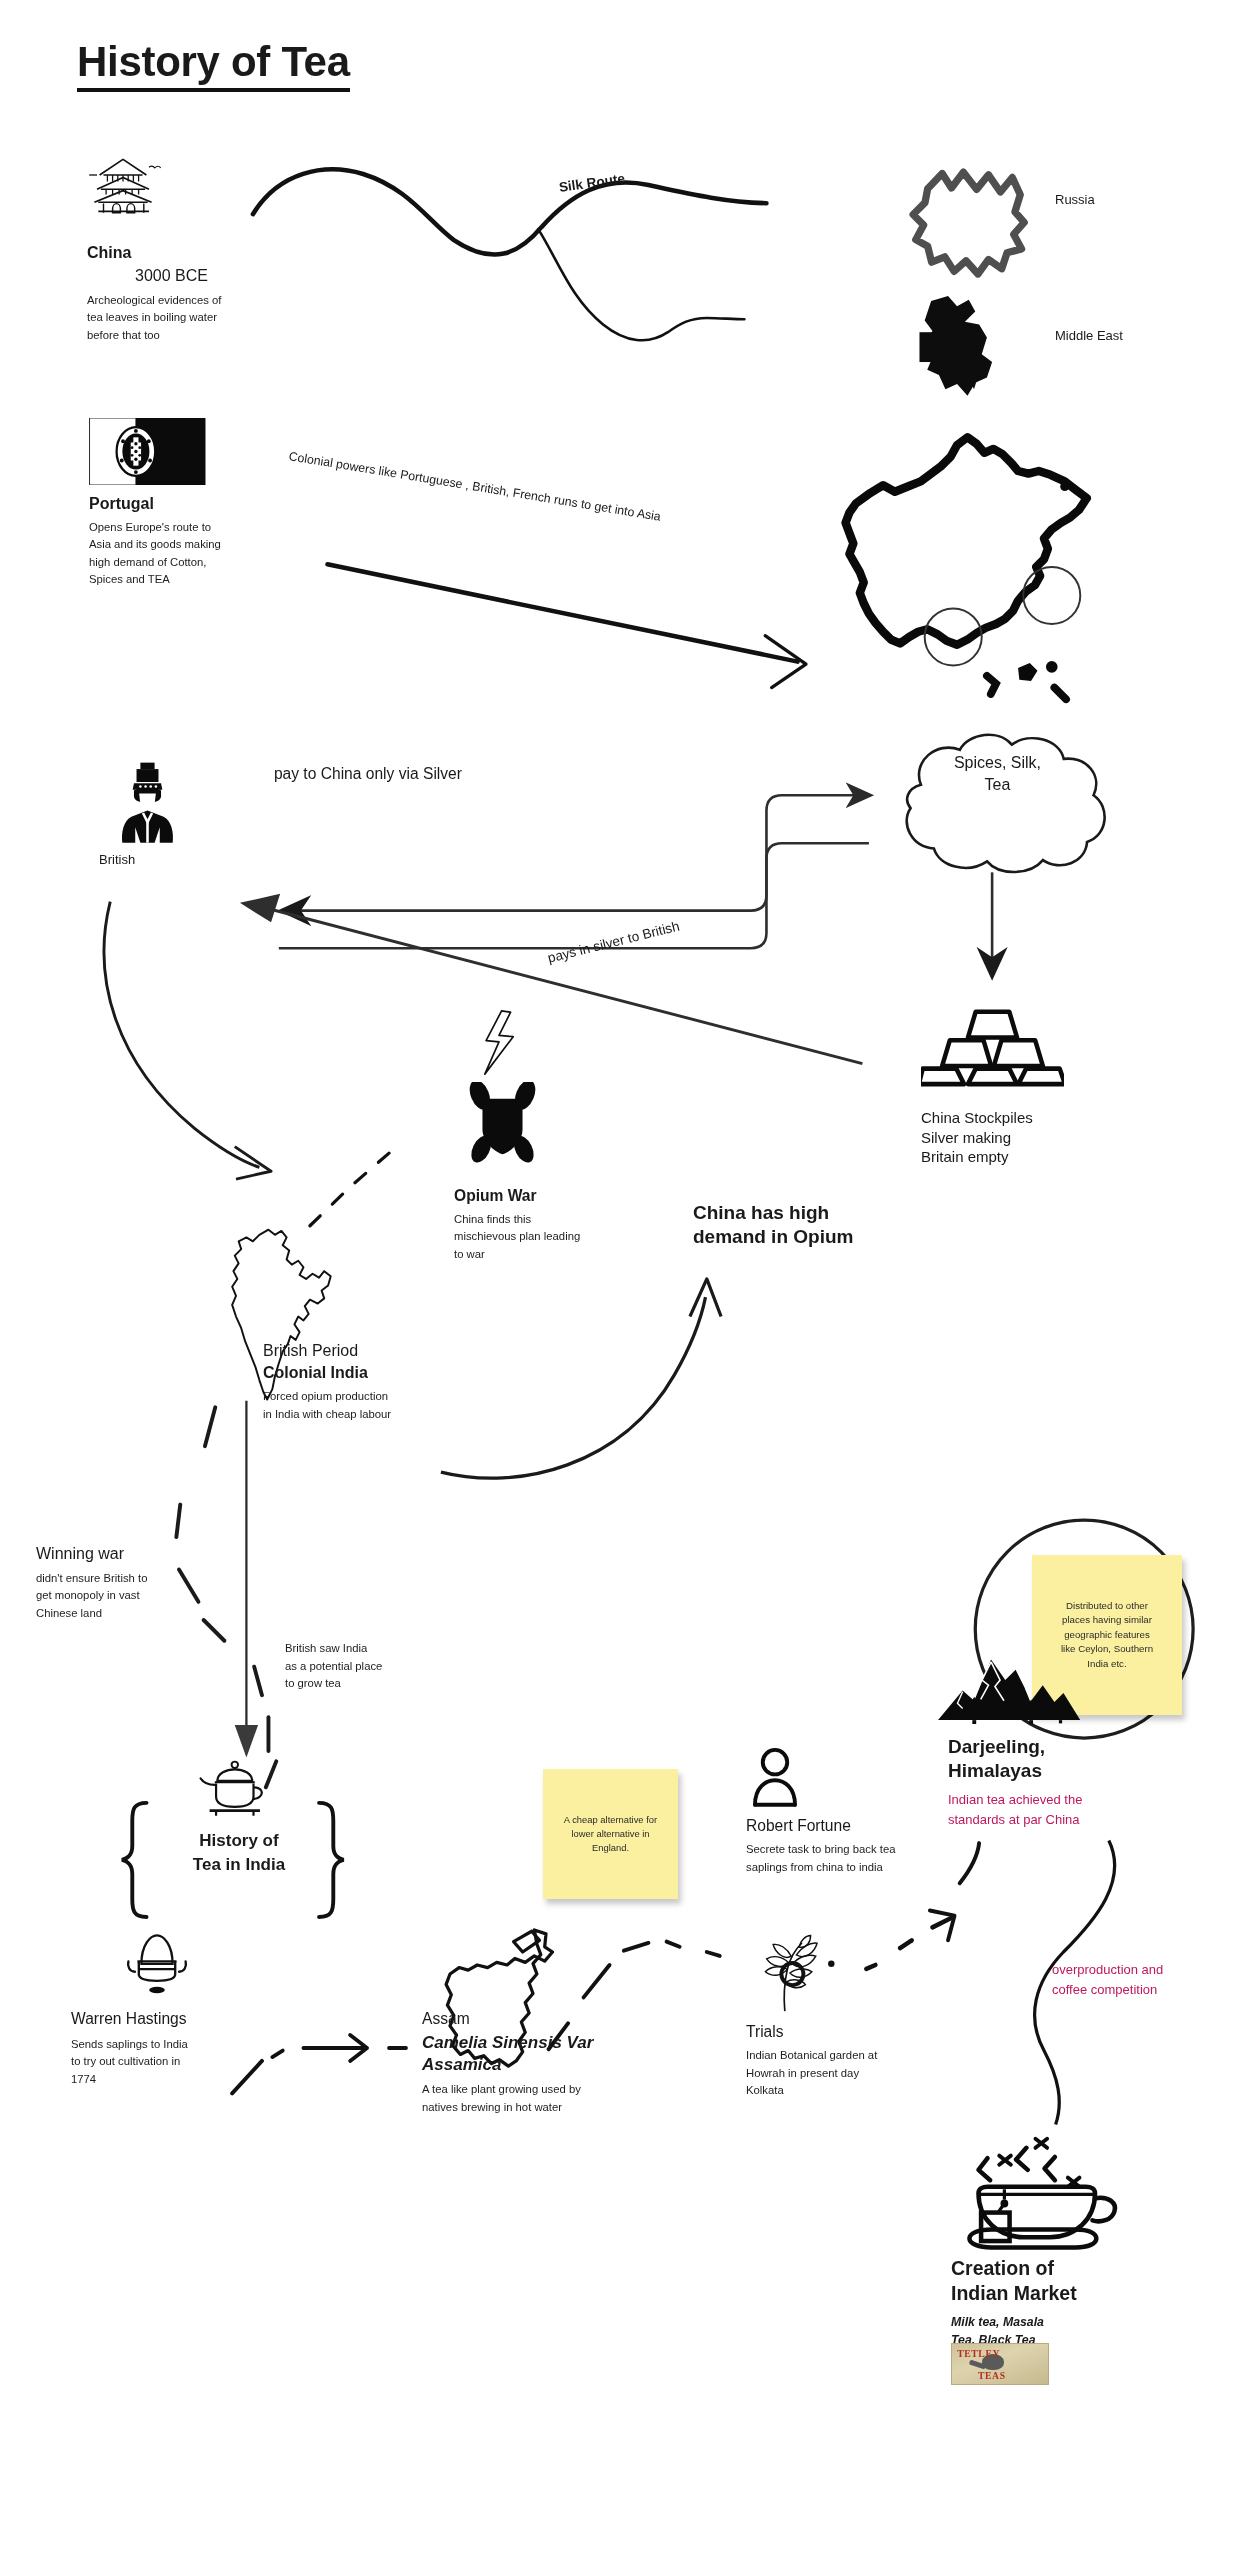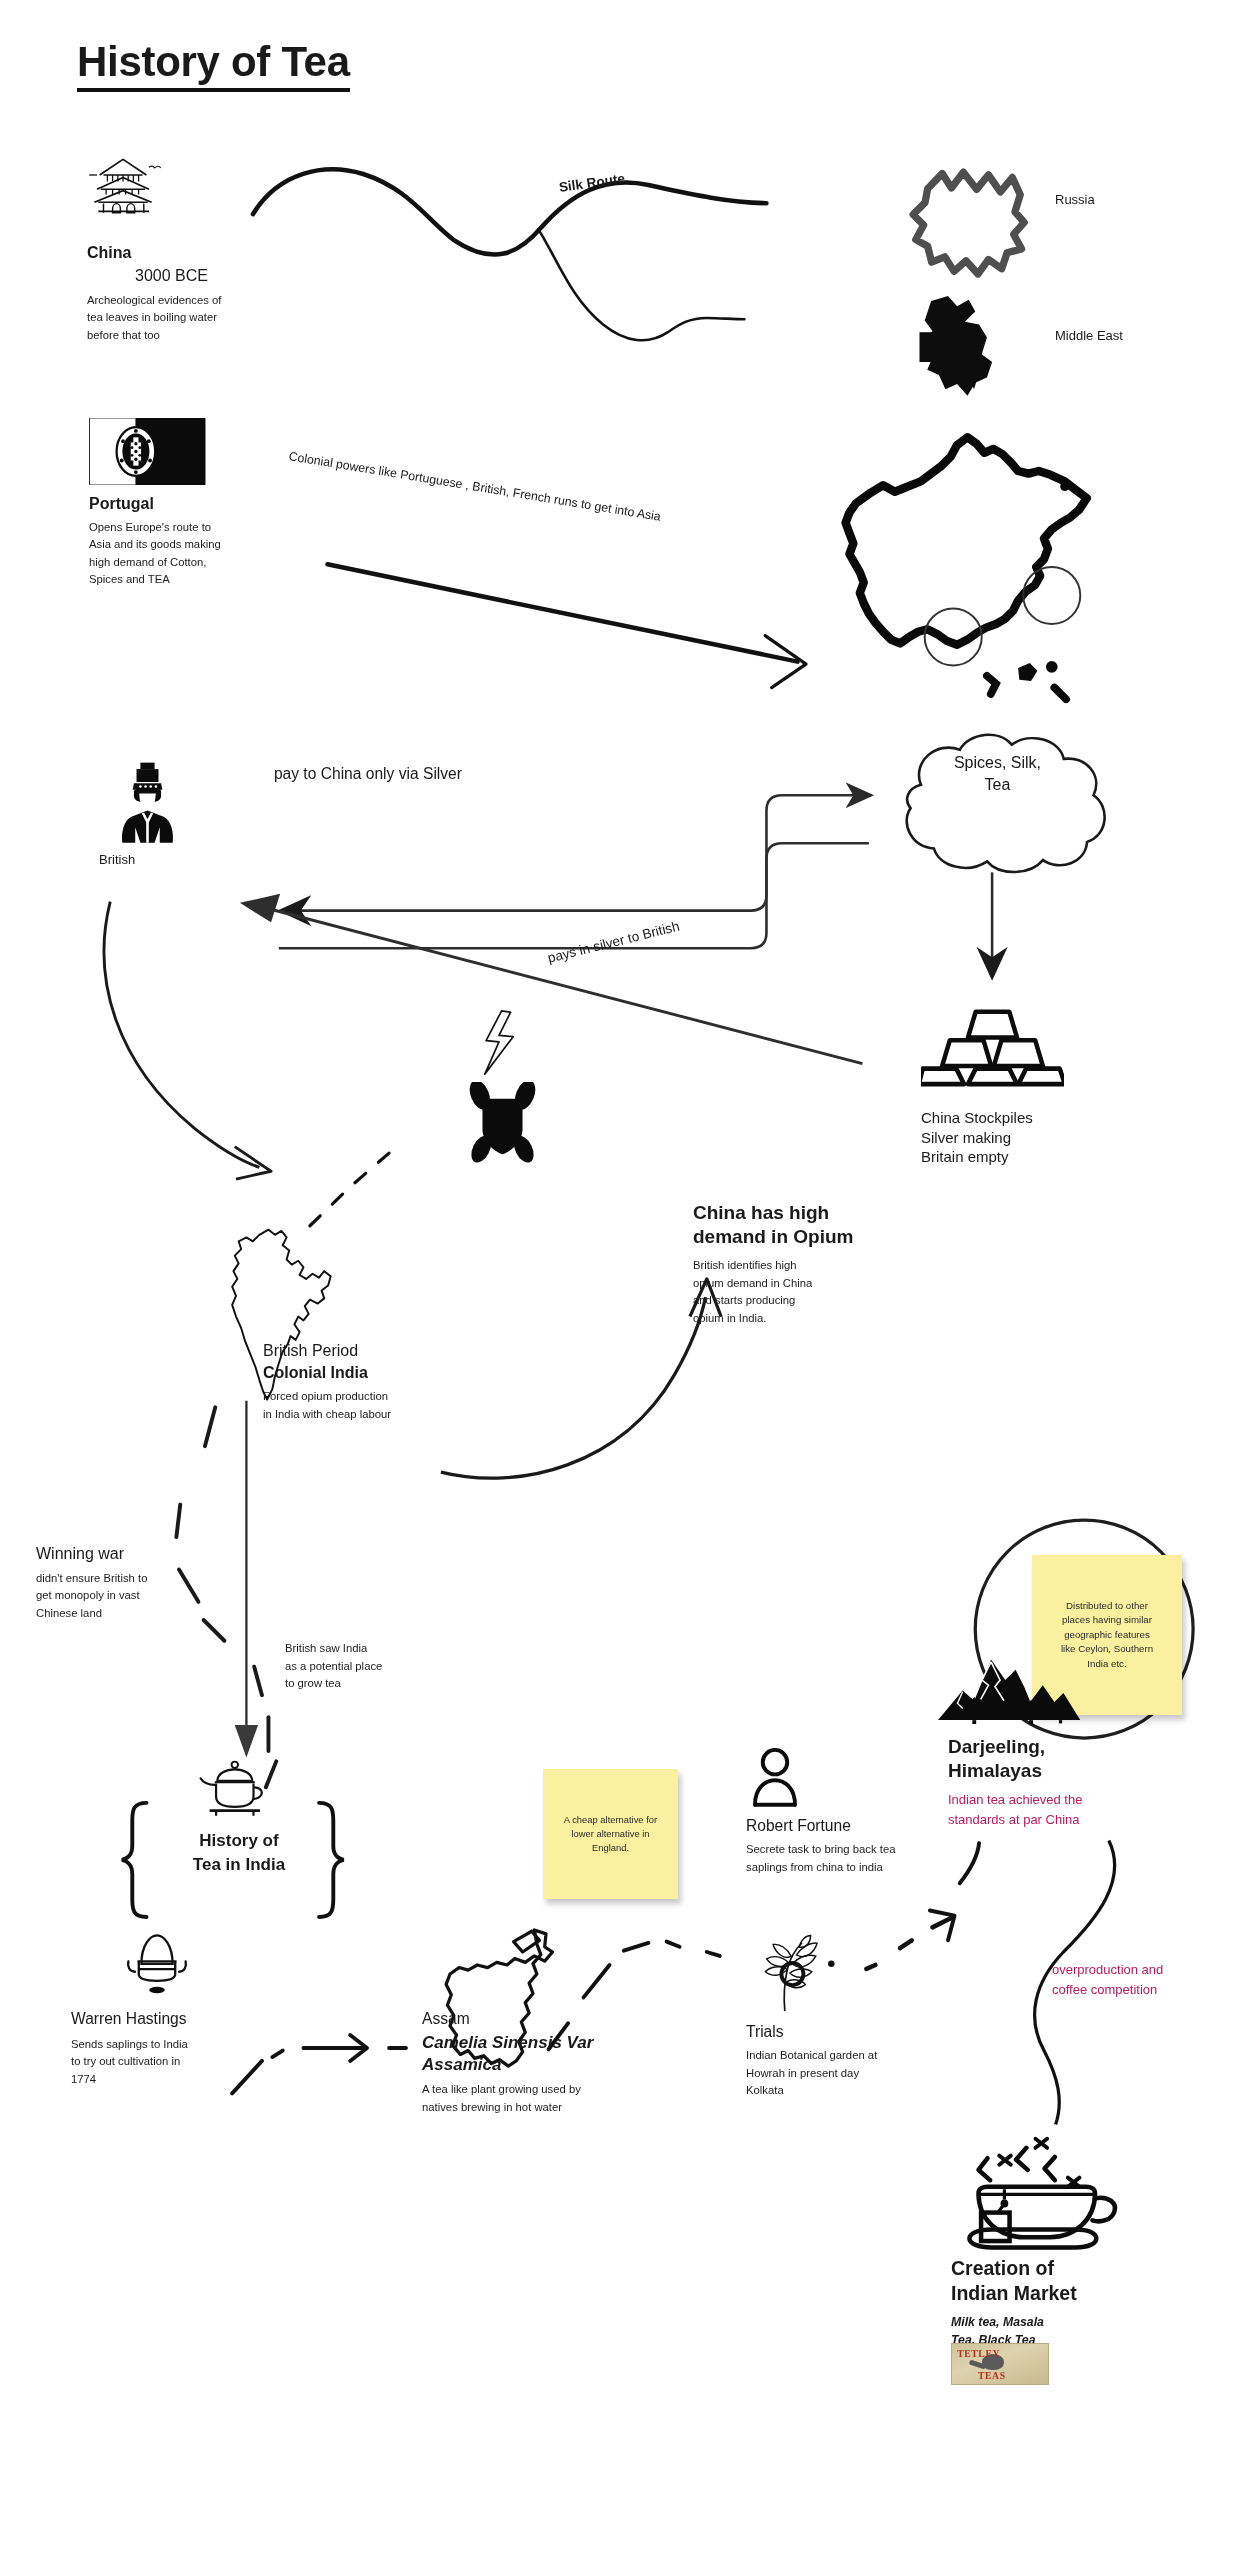--- a/index.html
+++ b/index.html
@@ -343,28 +343,30 @@
   </div>
   <div class="abs" style="left:454px;top:1082px;width:97px;height:84px;">
     <svg viewBox="0 0 150 130" width="97" height="84" class="icon">
       <ellipse cx="40" cy="20" rx="14" ry="24" fill="#0b0b0b" transform="rotate(-22 40 20)"></ellipse>
       <ellipse cx="110" cy="20" rx="14" ry="24" fill="#0b0b0b" transform="rotate(22 110 20)"></ellipse>
       <path d="M52,26 L98,26 C104,26 106,30 106,36 L106,74 C106,92 88,108 75,112 C62,108 44,92 44,74 L44,36 C44,30 46,26 52,26 Z" fill="#0b0b0b"></path>
       <ellipse cx="42" cy="104" rx="13" ry="22" fill="#0b0b0b" transform="rotate(26 42 104)"></ellipse>
       <ellipse cx="108" cy="104" rx="13" ry="22" fill="#0b0b0b" transform="rotate(-26 108 104)"></ellipse>
     </svg>
   </div>
+  <div class="abs" style="left:454px;top:1186px;width:188px;">
+    <div class="h-bold" style="font-size:15.6px;">Opium War</div>
+    <div class="body-txt" style="margin-top:5.2px;white-space:pre-line;">China finds this
+mischievous plan leading
+to war</div>
+  </div>
 
   <div class="abs" style="left:693px;top:1201px;width:201px;">
     <div class="h-big" style="white-space:pre-line;">China has high
 demand in Opium</div>
-    <div class="body-txt" style="margin-top:7.8px;white-space:pre-line;">British identifies high
-opium demand in China
-and starts producing
-opium in India.</div>
   </div>
 
   <div class="abs" style="left:36px;top:1544px;width:195px;">
     <div class="h-reg">Winning war</div>
     <div class="body-txt" style="margin-top:5.2px;white-space:pre-line;">didn't ensure British to
 get monopoly in vast
 Chinese land</div>
   </div>
 
   <div class="abs" style="left:263px;top:1341px;width:221px;">

